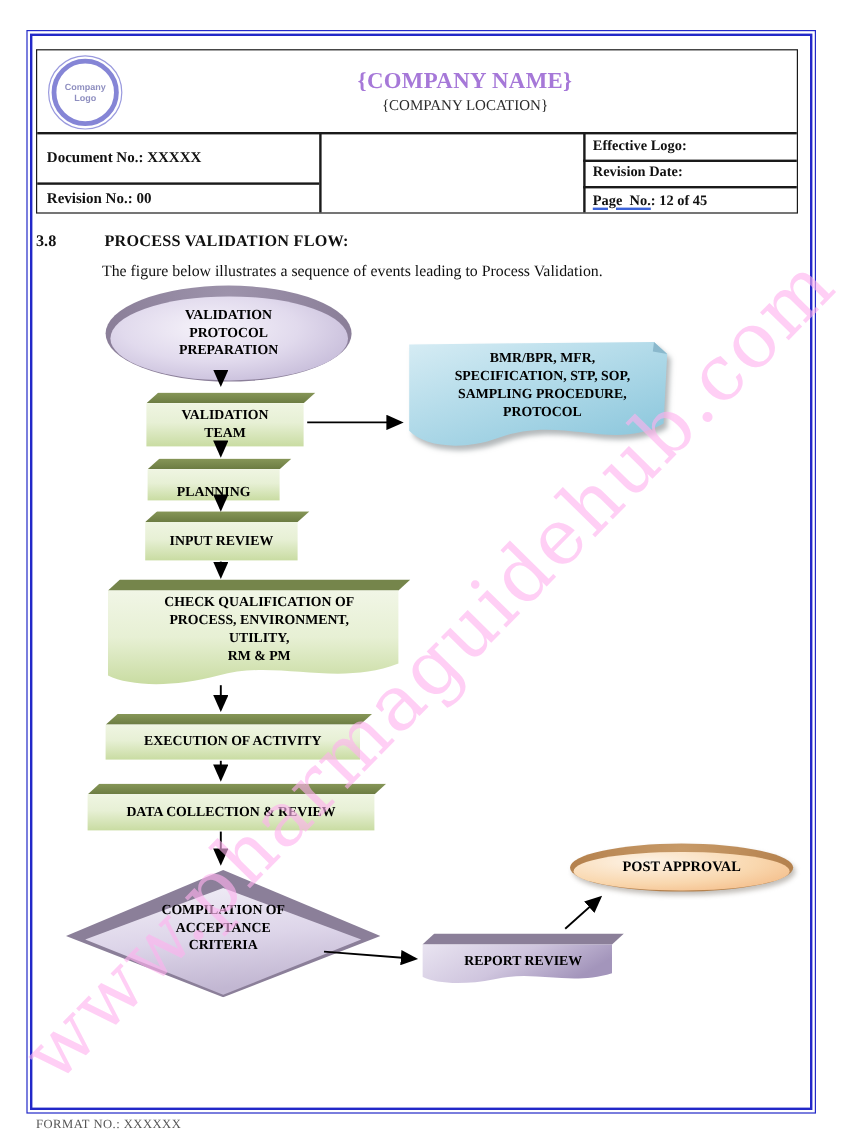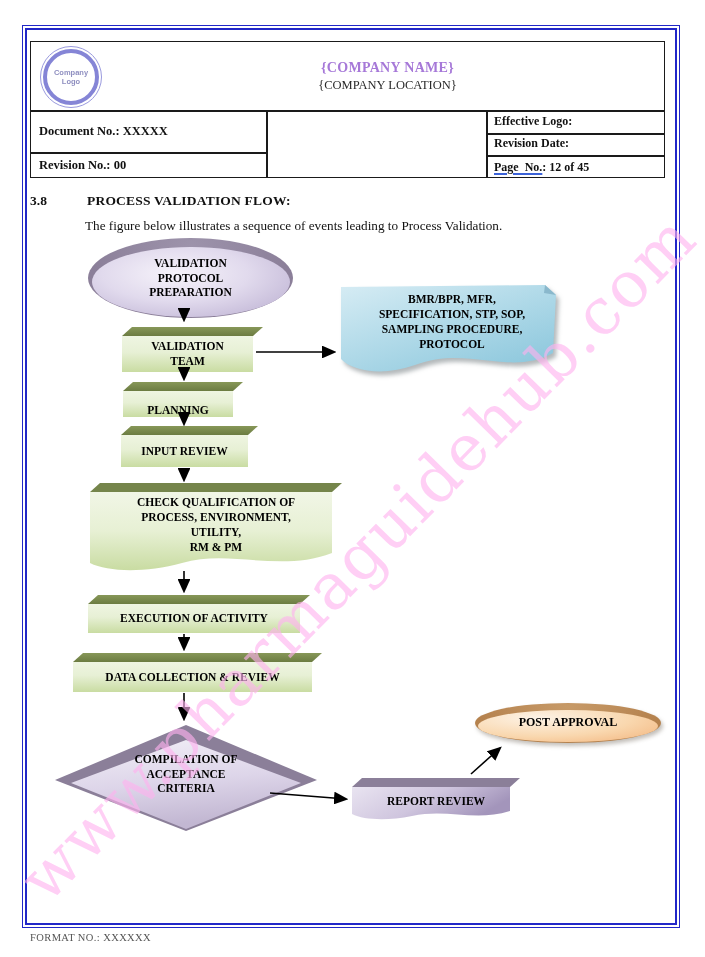--- a/index.html
+++ b/index.html
@@ -23,21 +23,21 @@
   .frame-outer{left:22px;top:25px;width:656px;height:901px;border:1px solid var(--frame-blue);}
   .frame-inner{position:absolute;left:2px;top:2px;right:2px;bottom:2px;border:2.5px solid var(--frame-blue);}
 
   
   .htable{left:30px;top:41px;width:635px;height:137px;border:1.6px solid #1a1a1a;box-sizing:border-box;}
   .hline{position:absolute;background:#1a1a1a;height:1.5px;}
   .vline{position:absolute;background:#1a1a1a;width:1.5px;}
   .cell-text{position:absolute;font-weight:bold;font-size:12.5px;}
   .row1{position:absolute;left:0;top:0;width:100%;height:68px;}
   .company-block{position:absolute;left:120px;right:40px;top:0;height:68px;display:flex;flex-direction:column;align-items:center;justify-content:center;}
-  .company-name{font-size:14px;font-weight:bold;color:var(--company-purple);letter-spacing:.3px;}
+  .company-name{font-size:19px;font-weight:bold;color:var(--company-purple);letter-spacing:.3px;}
   .company-loc{font-size:12.5px;color:#2a2a2a;margin-top:2px;}
   .logo{position:absolute;left:9px;top:4px;width:60px;height:60px;border-radius:50%;border:1.5px solid #9a9ade;display:flex;align-items:center;justify-content:center;}
   .logo-inner{width:48px;height:48px;border-radius:50%;border:4.5px solid #8585d6;display:flex;align-items:center;justify-content:center;text-align:center;}
   .logo-text{font-family:"Liberation Sans",sans-serif;font-size:7.5px;font-weight:bold;color:#8f8fc0;line-height:1.2;width:36px;}
   .vmp-title{position:absolute;left:235px;top:68px;width:220px;height:67px;display:flex;align-items:center;justify-content:center;text-align:center;
     color:var(--title-periwinkle);font-size:16.5px;font-weight:bold;line-height:1.25;}
   .ws-pre{white-space:pre;}
   .underlined{ text-decoration:underline; text-decoration-color:var(--link-blue); text-decoration-thickness:1.5px; text-underline-offset:2px;}
 
   

